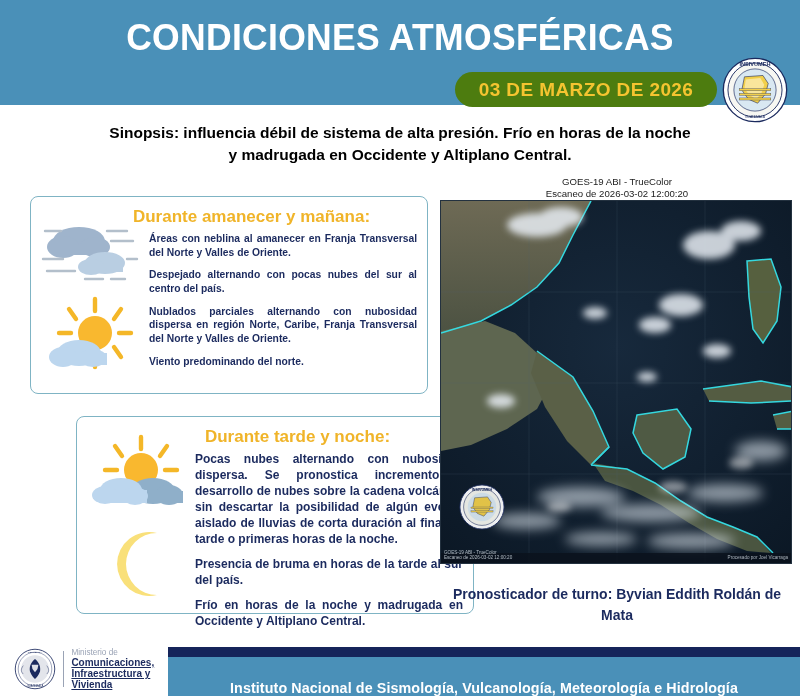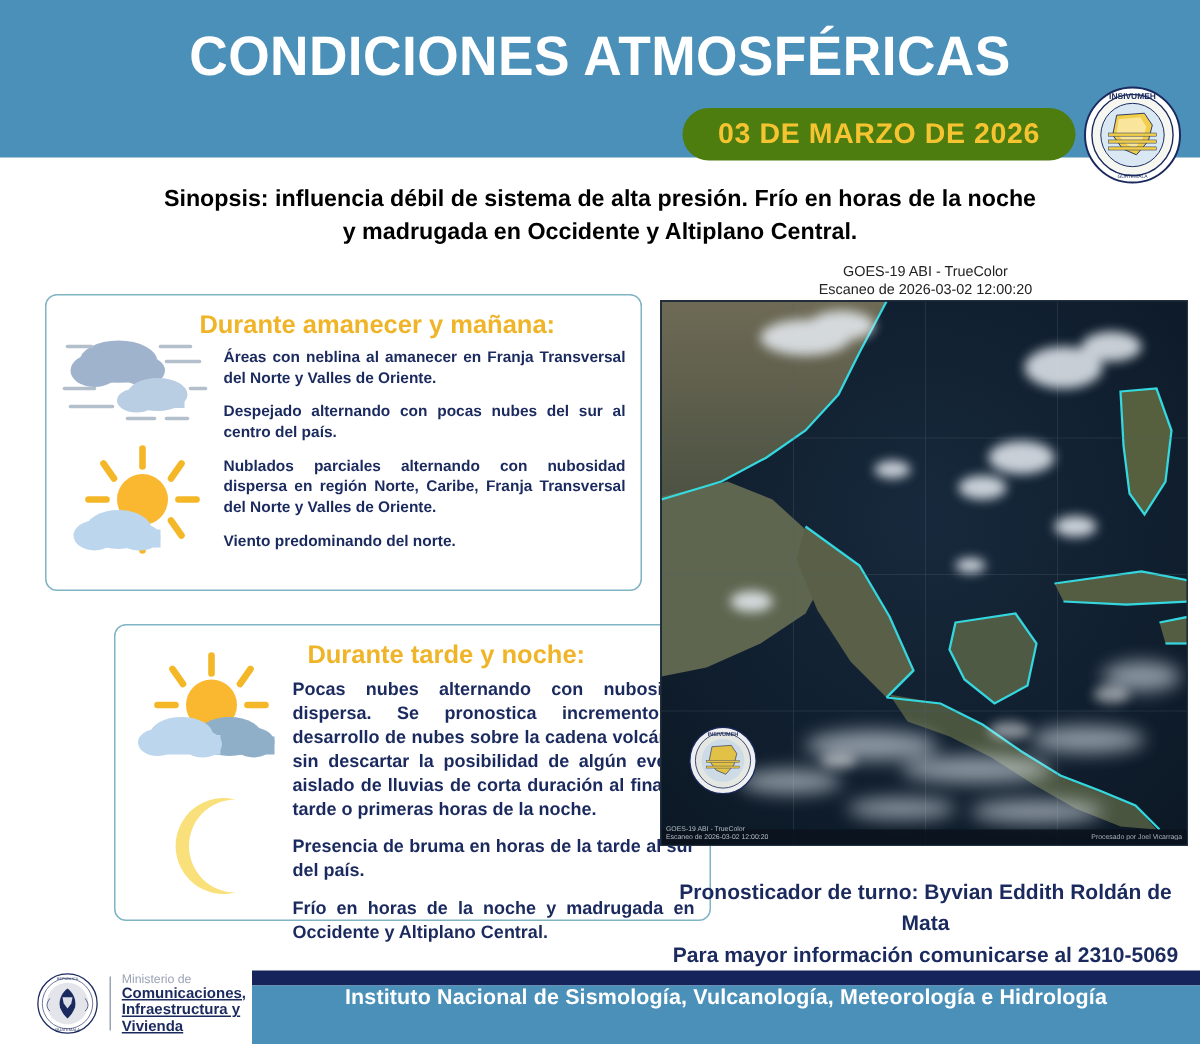--- a/index.html
+++ b/index.html
@@ -179,38 +179,37 @@
     left: 168px; top: 647px;
     width: 632px; height: 10px;
     background: #15245a;
   }
   .footer-bar {
     position: absolute;
     left: 168px; top: 657px;
     width: 632px; height: 39px;
     background: #4a90b8;
     display: flex;
-    align-items: flex-start;
+    align-items: flex-end;
     justify-content: center;
   }
   .footer-bar span {
     color: #ffffff;
     font-size: 14.3px;
     font-weight: bold;
     letter-spacing: 0.1px;
   }
 
   .min-logo {
     position: absolute;
     left: 14px; top: 645px;
     width: 150px; height: 48px;
     display: flex;
     align-items: center;
     gap: 7px;
-    justify-content: flex-end;
   }
   .min-seal { width: 42px; height: 42px; flex: 0 0 42px; }
   .min-divider {
     width: 1.4px; height: 36px;
     background: #9aa3b5;
     flex: 0 0 1.4px;
   }
   .min-text { line-height: 1.12; }
   .min-text .m1 {
     color: #9aa3b5;
@@ -446,21 +445,20 @@
 
     <div class="sat-overlay-left">
       <div>GOES-19 ABI - TrueColor</div>
       <div>Escaneo de 2026-03-02 12:00:20</div>
     </div>
     <div class="sat-overlay-right">Procesado por Joel Vicarraga</div>
   </div>
 
   <div class="sat-footer">
     <div>Pronosticador de turno: Byvian Eddith Roldán de Mata</div>
-    <div>Para mayor información comunicarse al 2310-5069</div>
   </div>
 
   <div class="min-logo">
     <svg class="min-seal" viewBox="0 0 100 100">
       <circle cx="50" cy="50" r="47" fill="none" stroke="#1b2a5e" stroke-width="2"></circle>
       <circle cx="50" cy="50" r="40" fill="none" stroke="#1b2a5e" stroke-width="1"></circle>
       <circle cx="50" cy="50" r="33" fill="#1b2a5e" opacity="0.12"></circle>
       <path d="M50 26 C40 34 36 44 38 56 C42 66 46 70 50 74 C54 70 58 66 62 56 C64 44 60 34 50 26 Z" fill="#1b2a5e"></path>
       <path d="M42 40 L58 40 L56 50 L50 58 L44 50 Z" fill="#ffffff" opacity="0.85"></path>
       <g stroke="#1b2a5e" stroke-width="1.1" fill="none">

